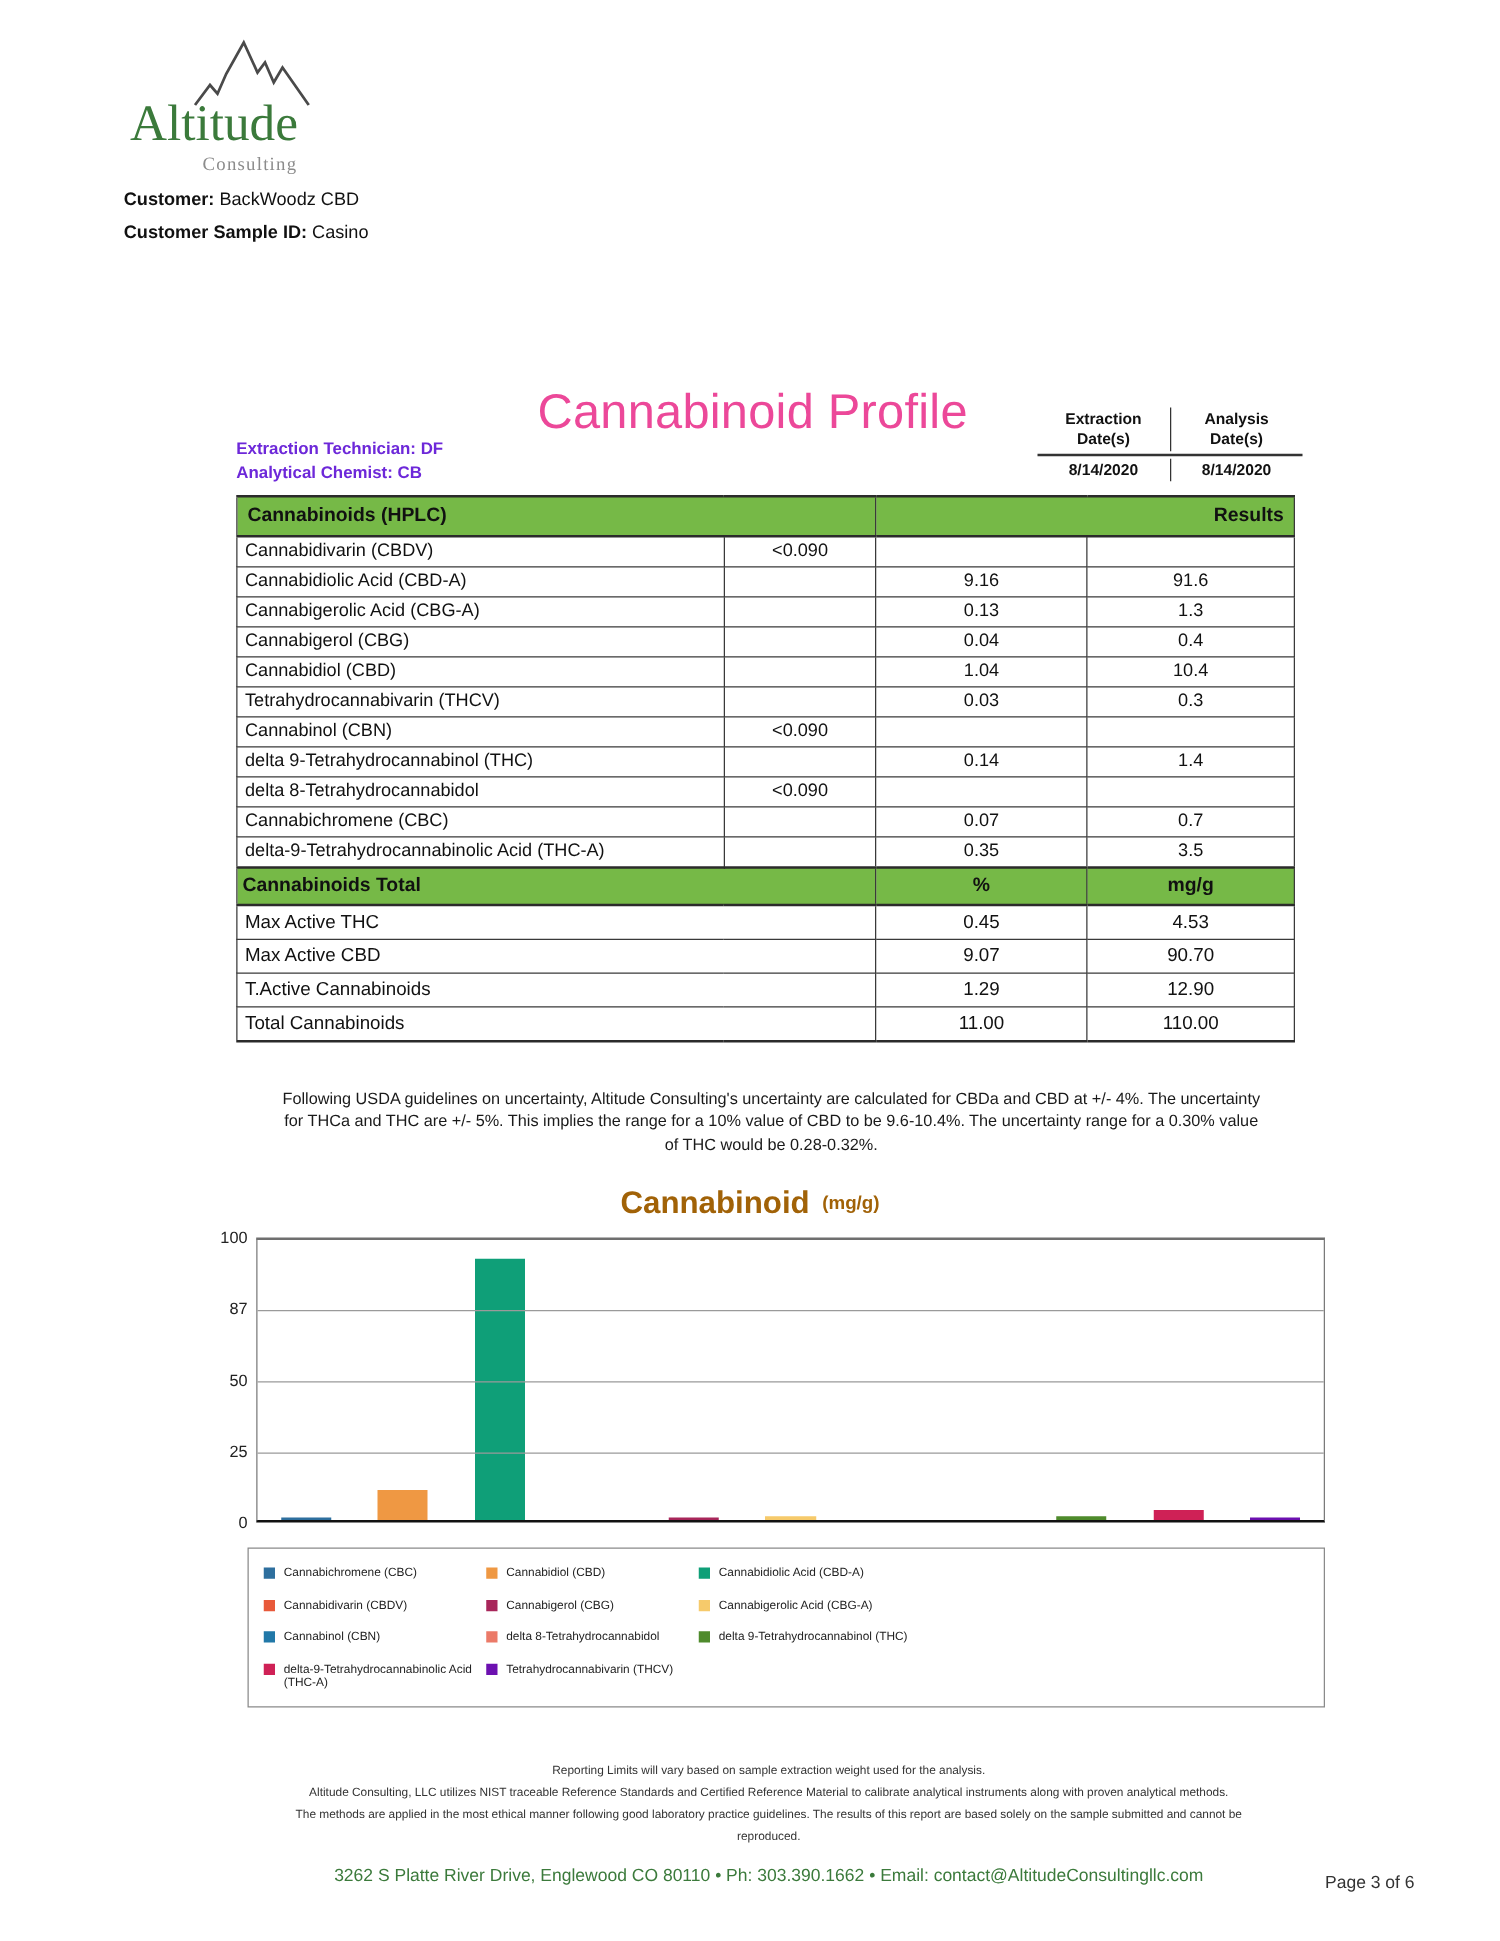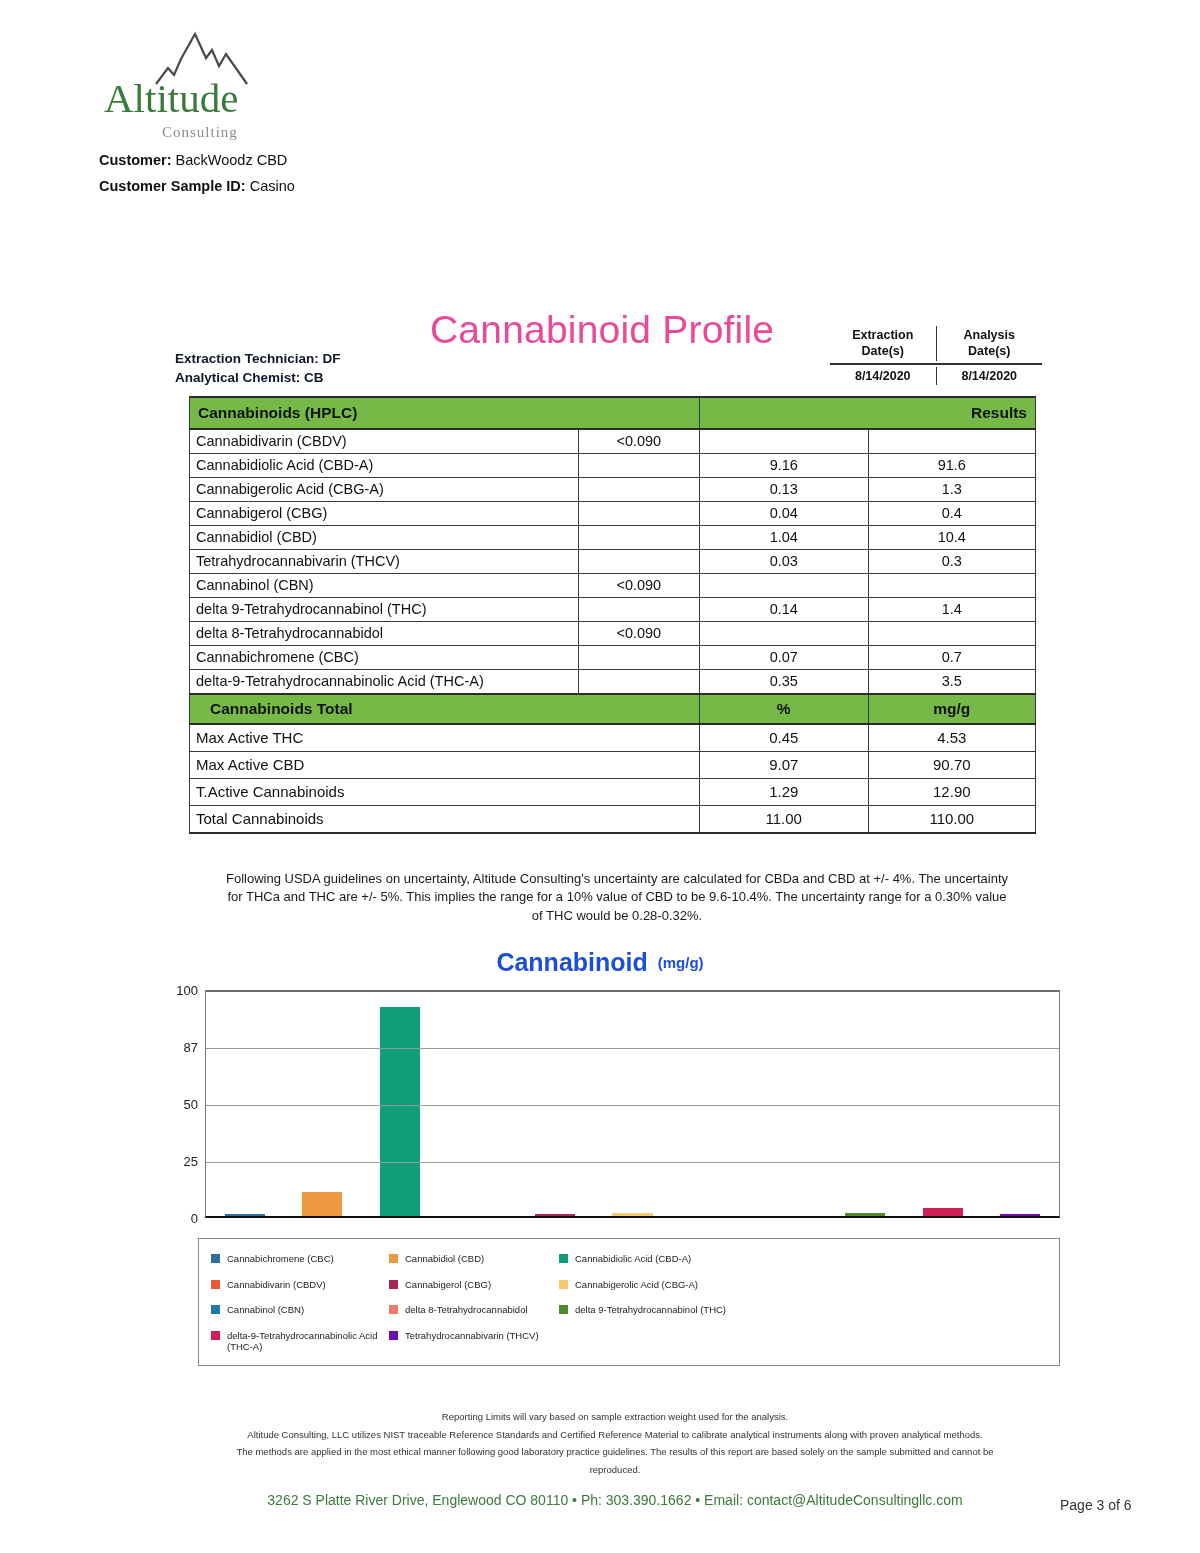--- a/index.html
+++ b/index.html
@@ -77,24 +77,24 @@
     color: #ec4899;
     font-weight: normal;
     letter-spacing: 0.2px;
     white-space: nowrap;
     margin-top: 16px;
   }
 
   
   .tech-line {
     position: absolute;
-    left: 175px;
+    left: 189px;
     font-size: 13.5px;
     font-weight: bold;
-    color: #0f172a;
+    color: #6d28d9;
     white-space: nowrap;
     text-align: center;
   }
   #tech1 { top: 351px; }
   #tech2 { top: 370px; }
 
   
   .dates {
     position: absolute;
     left: 830px;
@@ -154,21 +154,21 @@
   .rtable td.name { text-align: left; width: 400px; }
   .rtable td.lod  { text-align: center; width: 115px; }
   .rtable td.pct  { text-align: center; width: 168px; }
   .rtable td.mgg  { text-align: center; width: 164px; }
   .rtable tr.row td { height: 17px; line-height: 17px; }
 
   .rtable .totals-hdr td {
     background: #76b947;
     font-weight: bold;
     font-size: 15.5px;
-    padding: 5px 20px;
+    padding: 5px 4px;
     border-top: 2px solid #2b2b2b;
     border-bottom: 2px solid #2b2b2b;
   }
   .rtable .totals-hdr td.lbl { text-align: left; }
   .rtable .totals-hdr td.ctr { text-align: center; }
   .rtable tr.trow td { height: 20px; line-height: 20px; font-size: 15px;}
   .rtable tr.trow.last td { border-bottom: 2px solid #2b2b2b; }
 
   
   .uncertainty {
@@ -184,21 +184,21 @@
 
   
   .chart-title {
     position: absolute;
     left: 0;
     top: 948px;
     width: 1200px;
     text-align: center;
     font-size: 25px;
     font-weight: bold;
-    color: #1d4ed8;
+    color: #a16207;
   }
   .chart-title .unit {
     font-size: 15px;
     font-weight: bold;
     vertical-align: 3px;
     margin-left: 10px;
   }
 
   .chart-wrap {
     position: absolute;

